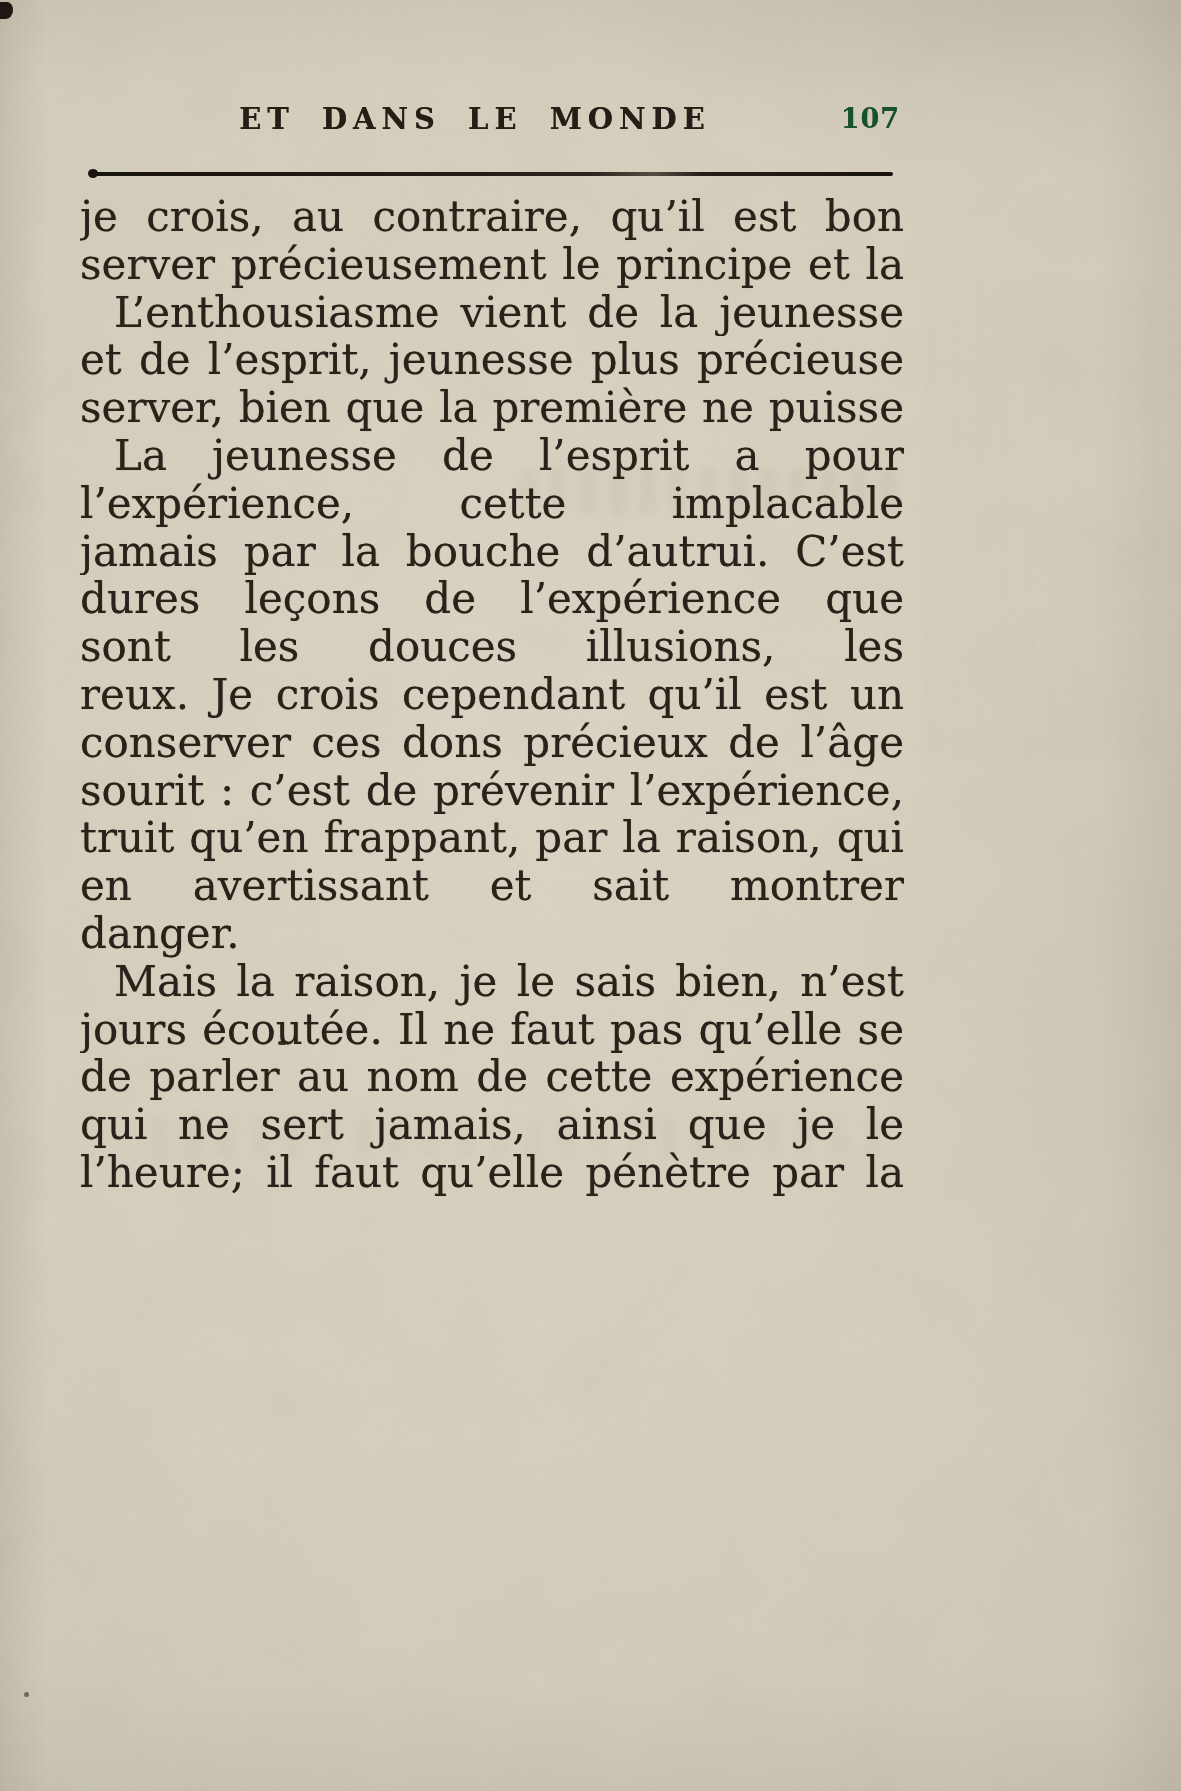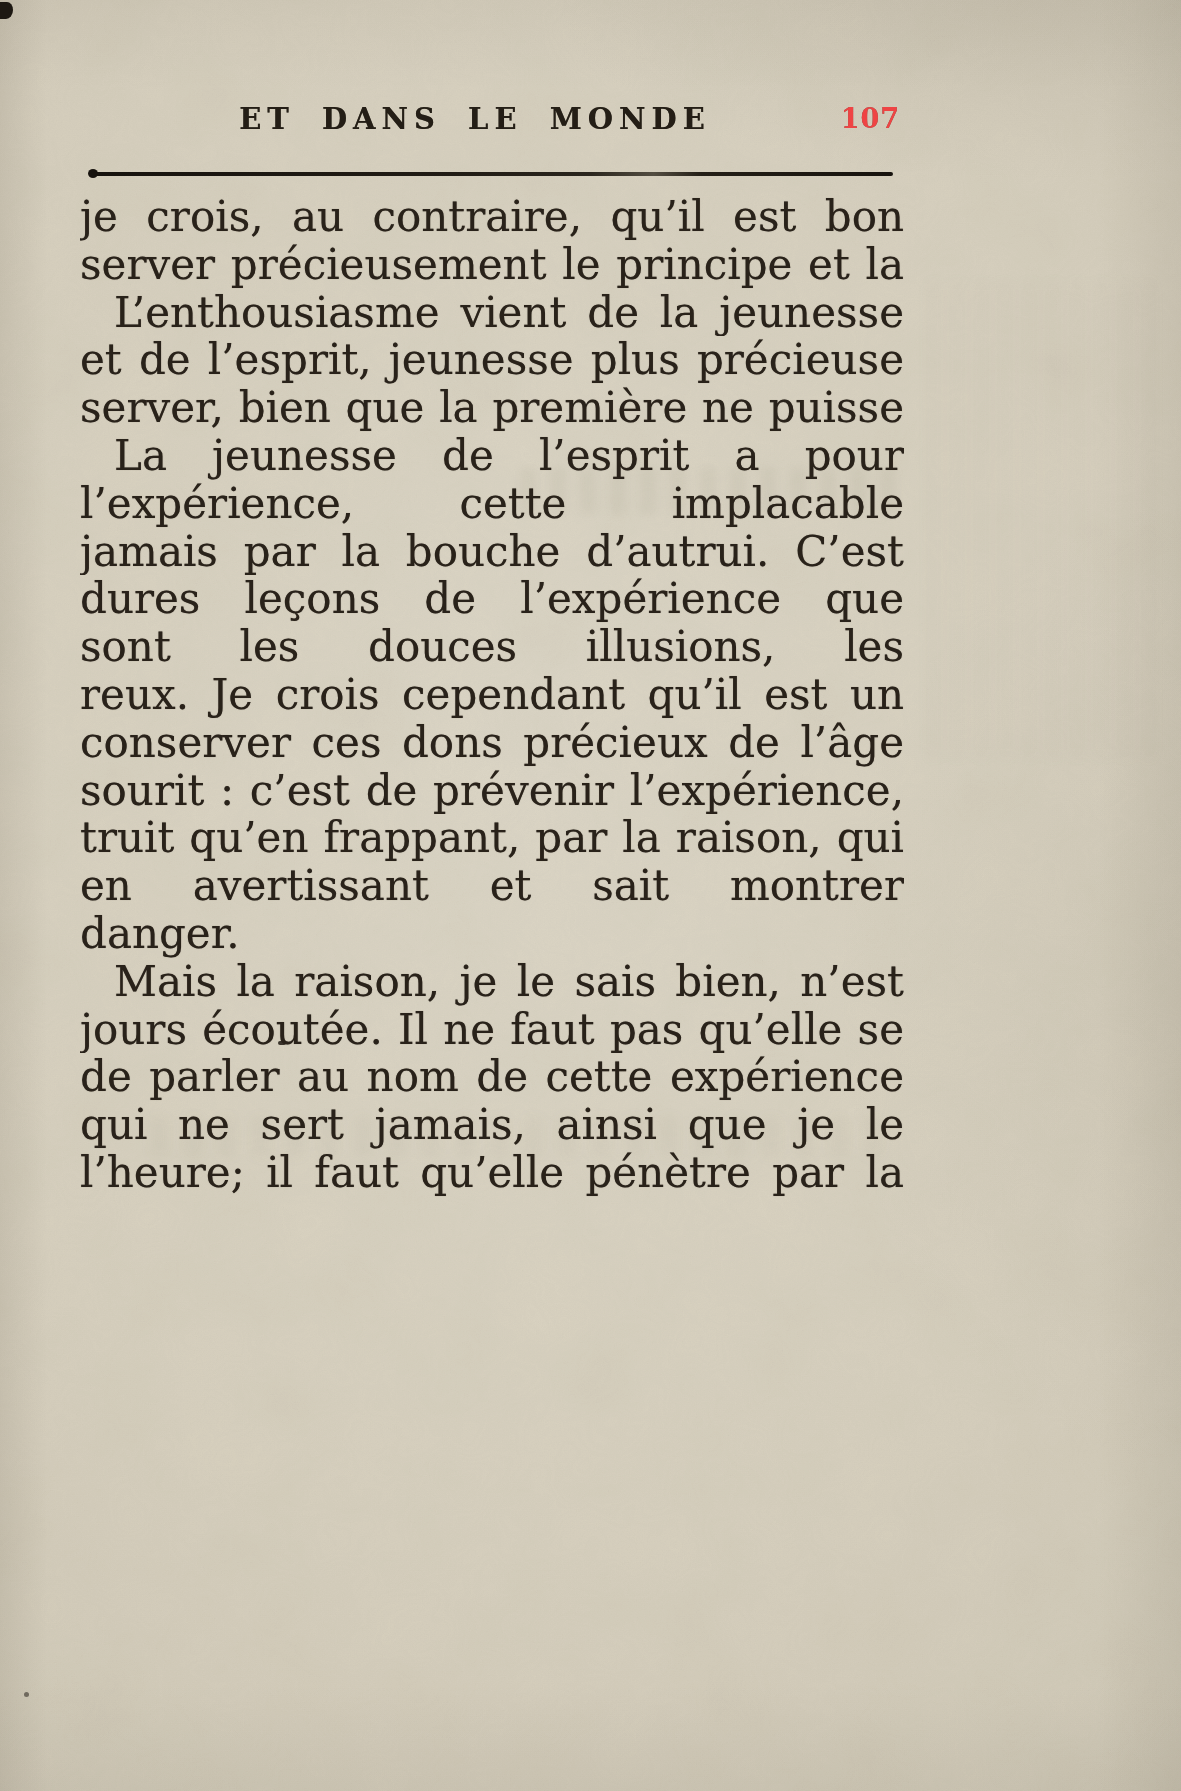--- a/index.html
+++ b/index.html
@@ -76,21 +76,21 @@
     word-spacing: 11px;
     color: #241e16;
     text-shadow: 0 0 0.6px rgba(36,30,22,0.65);
     white-space: nowrap;
   }
   .page-number {
     position: absolute; right: 4px; top: 1px;
     font-size: 27px;
     font-weight: bold;
     letter-spacing: 1px;
-    color: #ef4444;
+    color: #14532d;
     text-shadow: 0 0 0.6px rgba(36,30,22,0.65);
   }
   .rule {
     position: absolute;
     left: 95px; top: 172px;
     width: 798px; height: 4px;
     border-radius: 2px;
     background: linear-gradient(90deg,
       #17130e 0%, #211c15 45%, #2a251d 62%,
       #534d41 70%, #241f17 76%, #17130e 100%);

